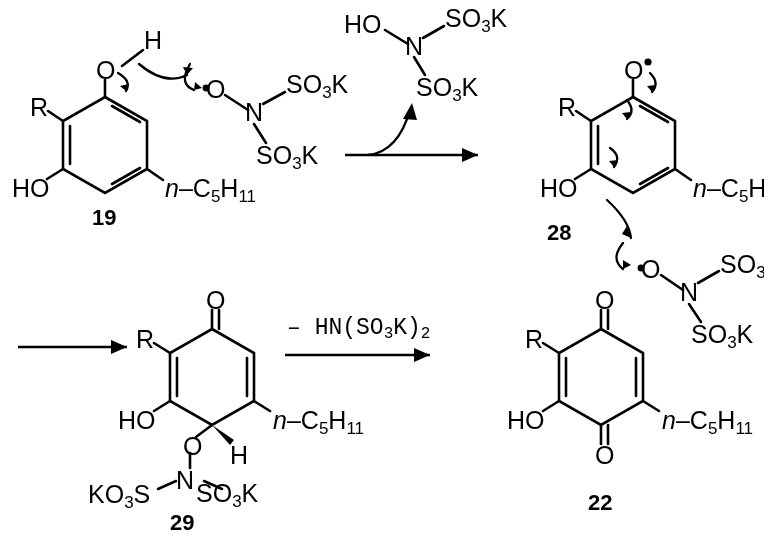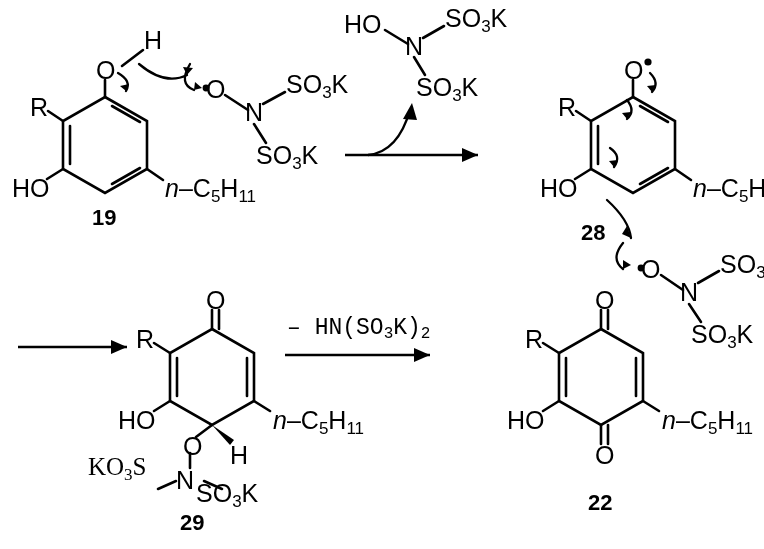--- a/index.html
+++ b/index.html
@@ -256,37 +256,37 @@
 
   <div class="lbl atom" style="left:344px; top:12px;">HO</div>
   <div class="lbl atom" style="left:405px; top:34px;">N</div>
   <div class="lbl atom" style="left:445px; top:6px;"><span>SO</span><span class="sub">3</span><span>K</span></div>
   <div class="lbl atom" style="left:416px; top:75px;"><span>SO</span><span class="sub">3</span><span>K</span></div>
 
   <div class="lbl atom" style="left:624px; top:58px;">O</div>
   <div class="lbl atom" style="left:558px; top:95px;">R</div>
   <div class="lbl atom" style="left:540px; top:176px;">HO</div>
   <div class="lbl atom" style="left:693px; top:176px;"><span class="it">n</span>–<span>C</span><span class="sub">5</span><span>H</span></div>
-  <div class="lbl cmpd-num" style="left:547px; top:222px;margin-left:34px;">28</div>
+  <div class="lbl cmpd-num" style="left:547px; top:222px;">28</div>
 
   <div class="lbl atom" style="left:641px; top:257px;">O</div>
   <div class="lbl atom" style="left:680px; top:280px;">N</div>
   <div class="lbl atom" style="left:720px; top:252px;"><span>SO</span><span class="sub">3</span></div>
   <div class="lbl atom" style="left:691px; top:322px;"><span>SO</span><span class="sub">3</span><span>K</span></div>
 
   <div class="lbl atom" style="left:206px; top:288px;">O</div>
   <div class="lbl atom" style="left:136px; top:327px;">R</div>
   <div class="lbl atom" style="left:118px; top:408px;">HO</div>
   <div class="lbl atom" style="left:183px; top:434px;">O</div>
   <div class="lbl atom" style="left:230px; top:443px;">H</div>
   <div class="lbl atom" style="left:273px; top:408px;"><span class="it">n</span>–<span>C</span><span class="sub">5</span><span>H</span><span class="sub">11</span></div>
   <div class="lbl atom" style="left:176px; top:468px;">N</div>
-  <div class="lbl atom" style="left:88px; top:454px;font-family:Liberation Serif, serif;"><span>KO</span><span class="sub">3</span><span>S</span></div>
+  <div class="lbl atom" style="left:88px; top:482px;"><span>KO</span><span class="sub">3</span><span>S</span></div>
   <div class="lbl atom" style="left:196px; top:481px;"><span>SO</span><span class="sub">3</span><span>K</span></div>
-  <div class="lbl cmpd-num" style="left:180px; top:512px;">29</div>
+  <div class="lbl cmpd-num" style="left:170px; top:512px;">29</div>
 
   <div class="lbl cond" style="left:287px; top:317px;"><span>–</span> <span>HN(SO</span><span class="sub">3</span><span>K)</span><span class="sub">2</span></div>
 
   <div class="lbl atom" style="left:595px; top:288px;">O</div>
   <div class="lbl atom" style="left:595px; top:443px;">O</div>
   <div class="lbl atom" style="left:525px; top:327px;">R</div>
   <div class="lbl atom" style="left:507px; top:408px;">HO</div>
   <div class="lbl atom" style="left:662px; top:408px;"><span class="it">n</span>–<span>C</span><span class="sub">5</span><span>H</span><span class="sub">11</span></div>
   <div class="lbl cmpd-num" style="left:588px; top:492px;">22</div>
 

